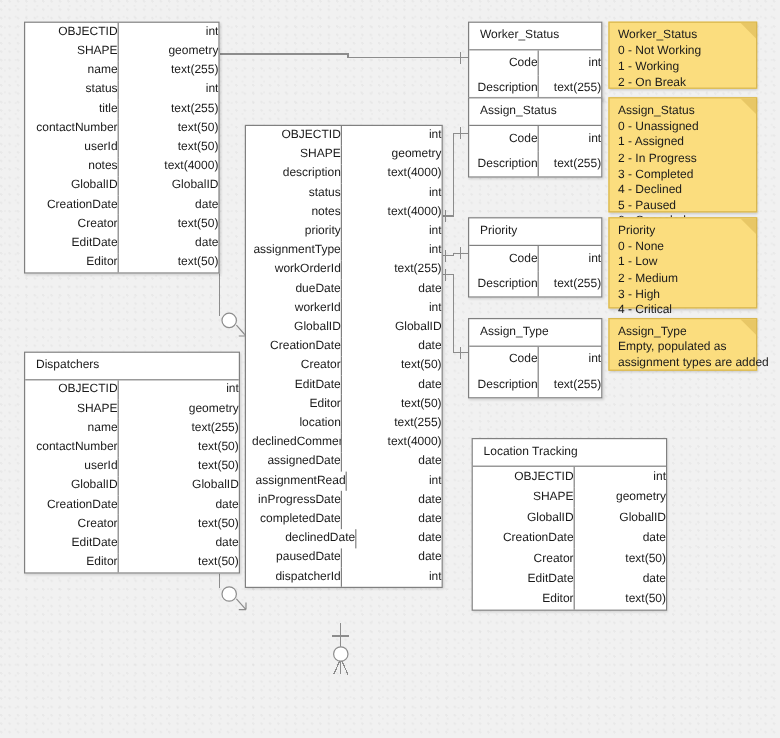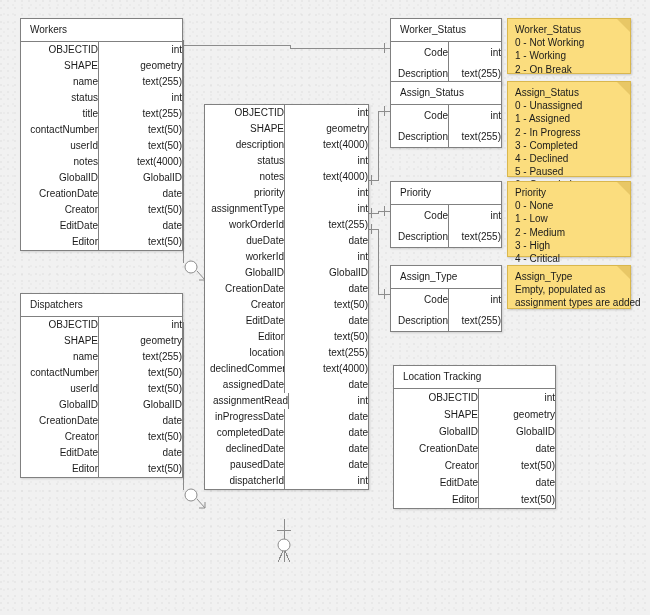--- a/index.html
+++ b/index.html
@@ -143,21 +143,20 @@
       <circle cx="191" cy="495" r="6"></circle>
     </g>
     <g stroke="#8c8c8c" stroke-width="1" fill="none">
 
       <path d="M197 271 L205 280 M199 280 L205 280 M205 274 L205 280"></path>
       <path d="M197 499 L205 508 M199 508 L205 508 M205 502 L205 508"></path>
     </g>
   </svg>
 
   <div class="entity" style="left:20px; top:18px; width:163px;">
-    <div class="ent-title">Workers</div>
     <div class="rows">
       <div class="row">
           <div class="fname" style="width:78px">OBJECTID</div>
           <div class="ftype">int</div>
         </div>
       <div class="row">
           <div class="fname" style="width:78px">SHAPE</div>
           <div class="ftype">geometry</div>
         </div>
       <div class="row">
@@ -200,21 +199,21 @@
           <div class="fname" style="width:78px">EditDate</div>
           <div class="ftype">date</div>
         </div>
       <div class="row">
           <div class="fname" style="width:78px">Editor</div>
           <div class="ftype">text(50)</div>
         </div>
     </div>
   </div>
 
-  <div class="entity" style="left:20px; top:293px; width:163px;">
+  <div class="entity" style="left:20px; top:293px; width:180px;">
     <div class="ent-title">Dispatchers</div>
     <div class="rows">
       <div class="row">
           <div class="fname" style="width:78px">OBJECTID</div>
           <div class="ftype">int</div>
         </div>
       <div class="row">
           <div class="fname" style="width:78px">SHAPE</div>
           <div class="ftype">geometry</div>
         </div>
@@ -333,21 +332,21 @@
         </div>
       <div class="row">
           <div class="fname" style="width:80px">inProgressDate</div>
           <div class="ftype">date</div>
         </div>
       <div class="row">
           <div class="fname" style="width:80px">completedDate</div>
           <div class="ftype">date</div>
         </div>
       <div class="row">
-          <div class="fname" style="width:80px">declinedDate</div>
+          <div class="fname" style="width:92px">declinedDate</div>
           <div class="ftype">date</div>
         </div>
       <div class="row">
           <div class="fname" style="width:80px">pausedDate</div>
           <div class="ftype">date</div>
         </div>
       <div class="row">
           <div class="fname" style="width:80px">dispatcherId</div>
           <div class="ftype">int</div>
         </div>

